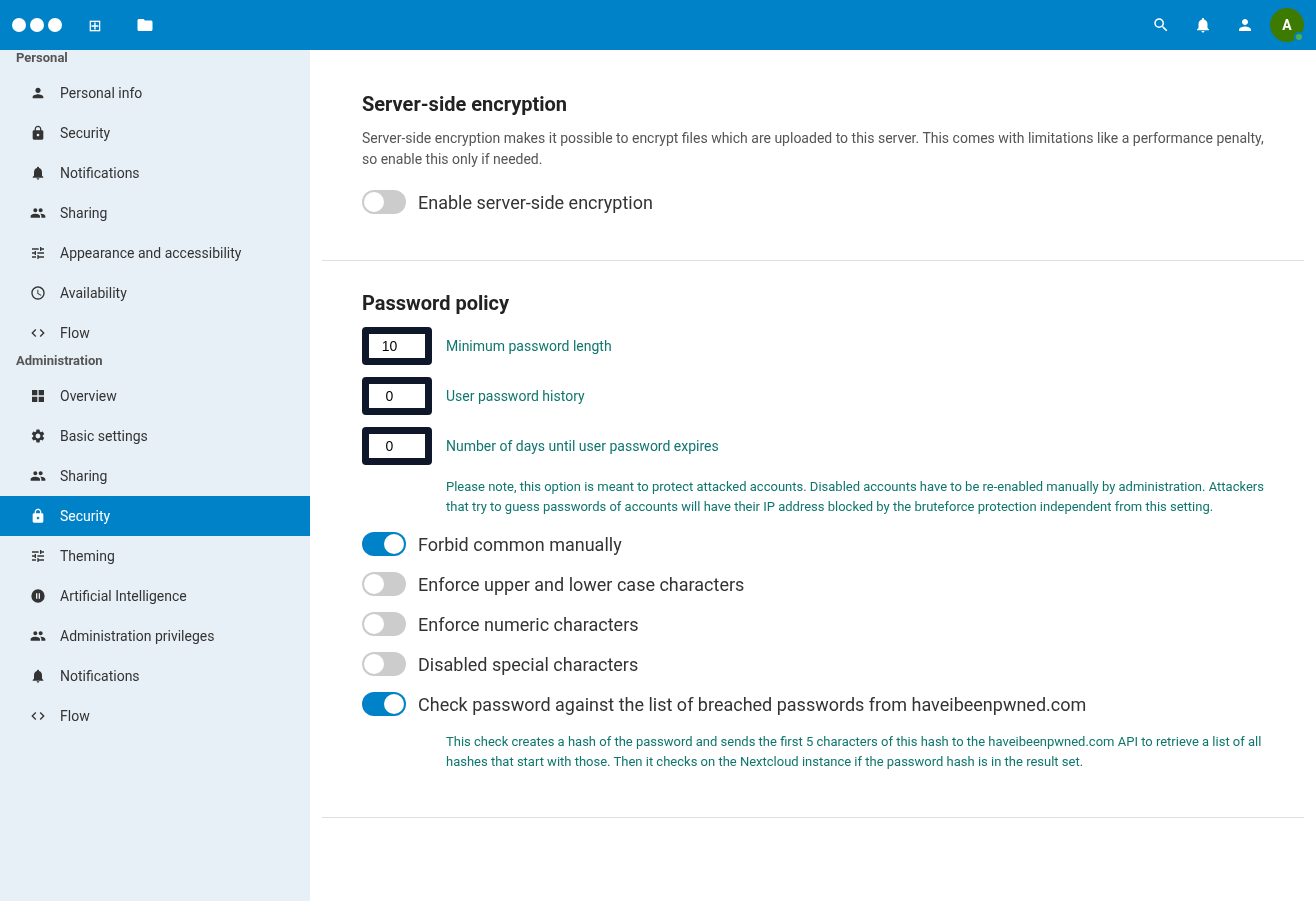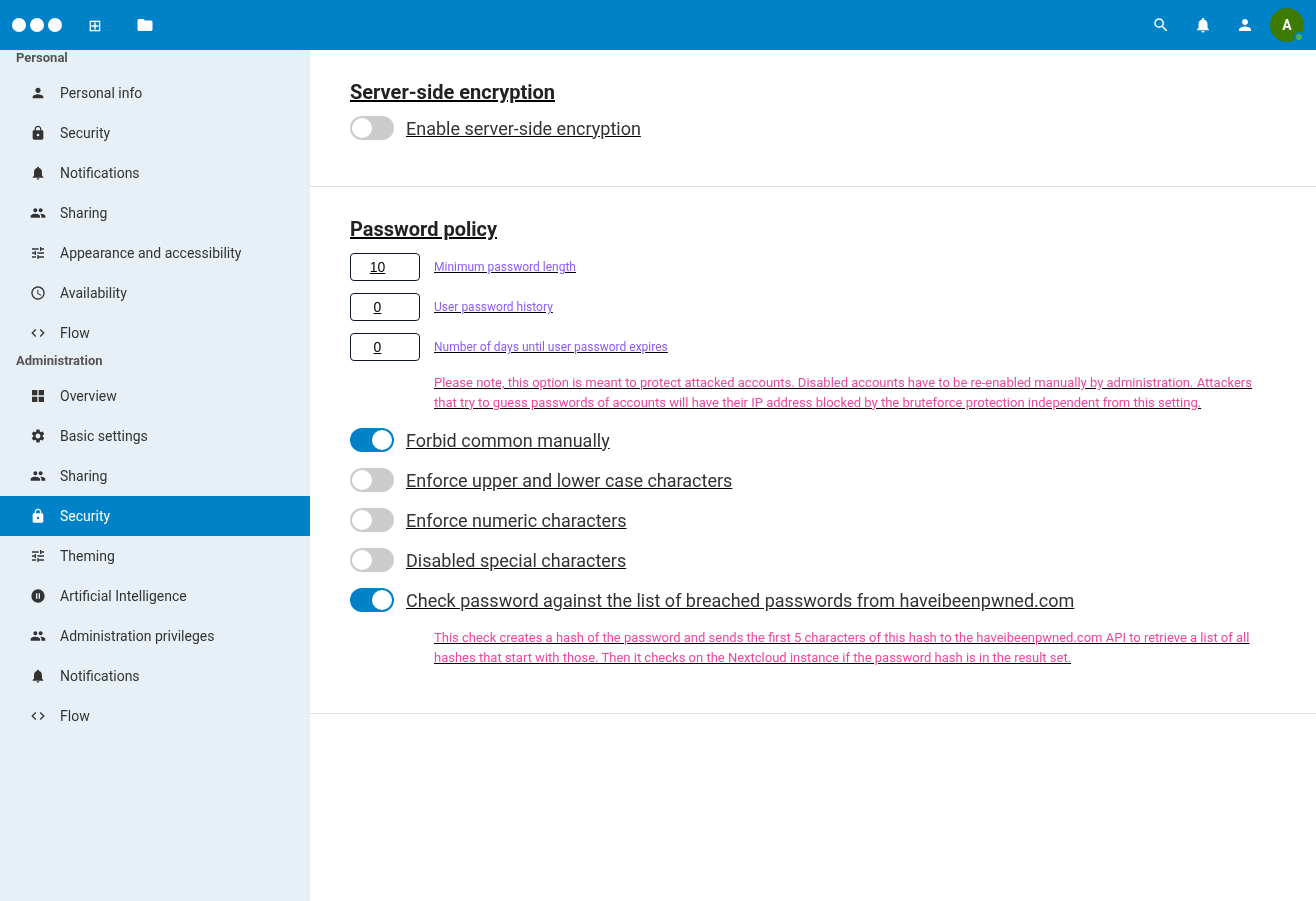--- a/index.html
+++ b/index.html
@@ -82,22 +82,21 @@
       display: flex; align-items: center; justify-content: center;
       font-size: 15px;
       flex-shrink: 0;
     }
 
     
     .content {
       flex: 1;
       overflow-y: auto;
       background: white;
-      padding: 0;
-      text-decoration: underline;
+      padding: 12px;
     }
     .content-section {
       padding: 30px 40px;
       border-bottom: 1px solid #e0e0e0;
     }
     .section-title {
       font-size: 20px;
       font-weight: bold;
       color: #222;
       margin-bottom: 12px;
@@ -142,35 +141,35 @@
 
     
     .policy-row {
       display: flex;
       align-items: center;
       gap: 14px;
       margin-bottom: 12px;
     }
     .policy-input {
       width: 70px;
-      height: 28px;
-      border: 1px solid #0f172a;
+      height: 38px;
+      border: 7px solid #0f172a;
       border-radius: 4px;
       padding: 0 8px;
       font-size: 14px;
       text-align: center;
     }
     .policy-label {
-      font-size: 12px;
-      color: #8b5cf6;
+      font-size: 14px;
+      color: #0f766e;
     }
 
     .note-text {
       font-size: 13px;
-      color: #ec4899;
+      color: #0f766e;
       line-height: 1.5;
       margin-left: 84px;
       margin-bottom: 16px;
       margin-top: 4px;
     }
 
     
     ::-webkit-scrollbar { width: 6px; }
     ::-webkit-scrollbar-track { background: transparent; }
     ::-webkit-scrollbar-thumb { background: #bbb; border-radius: 3px; }
@@ -366,20 +365,21 @@
           </svg>
       </span>
       <span>Flow</span>
     </div>
   </div>
 
   <div class="content">
 
     <div class="content-section">
       <div class="section-title">Server-side encryption</div>
+      <div class="section-desc">Server-side encryption makes it possible to encrypt files which are uploaded to this server. This comes with limitations like a performance penalty, so enable this only if needed.</div>
       <div class="toggle-row">
         <div class="toggle off">
           <div class="toggle-knob"></div>
         </div>
         <span class="toggle-label">Enable server-side encryption</span>
       </div>
     </div>
 
     <div class="content-section">
       <div class="section-title">Password policy</div>

